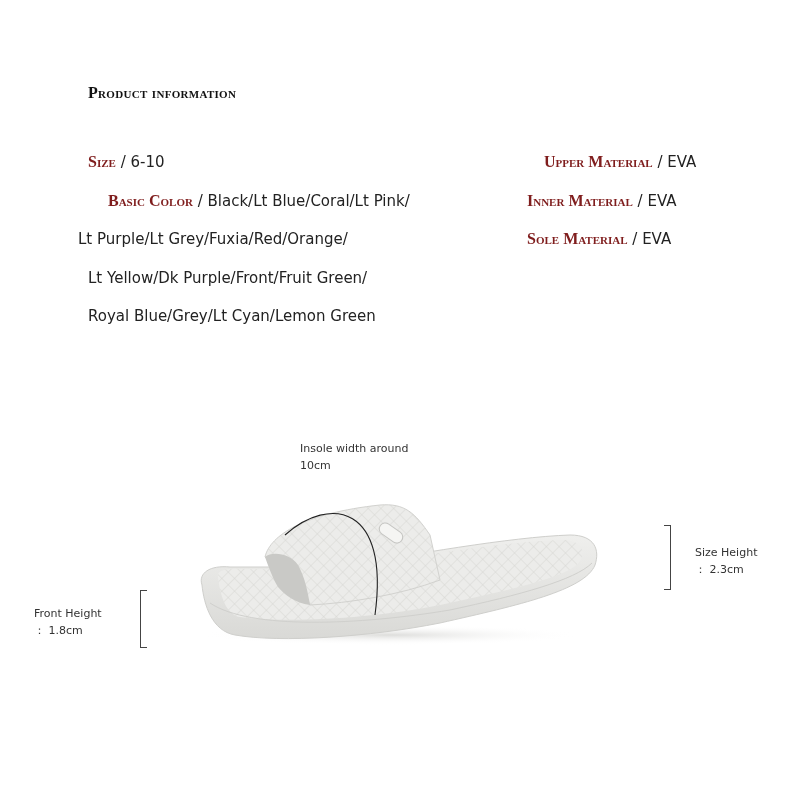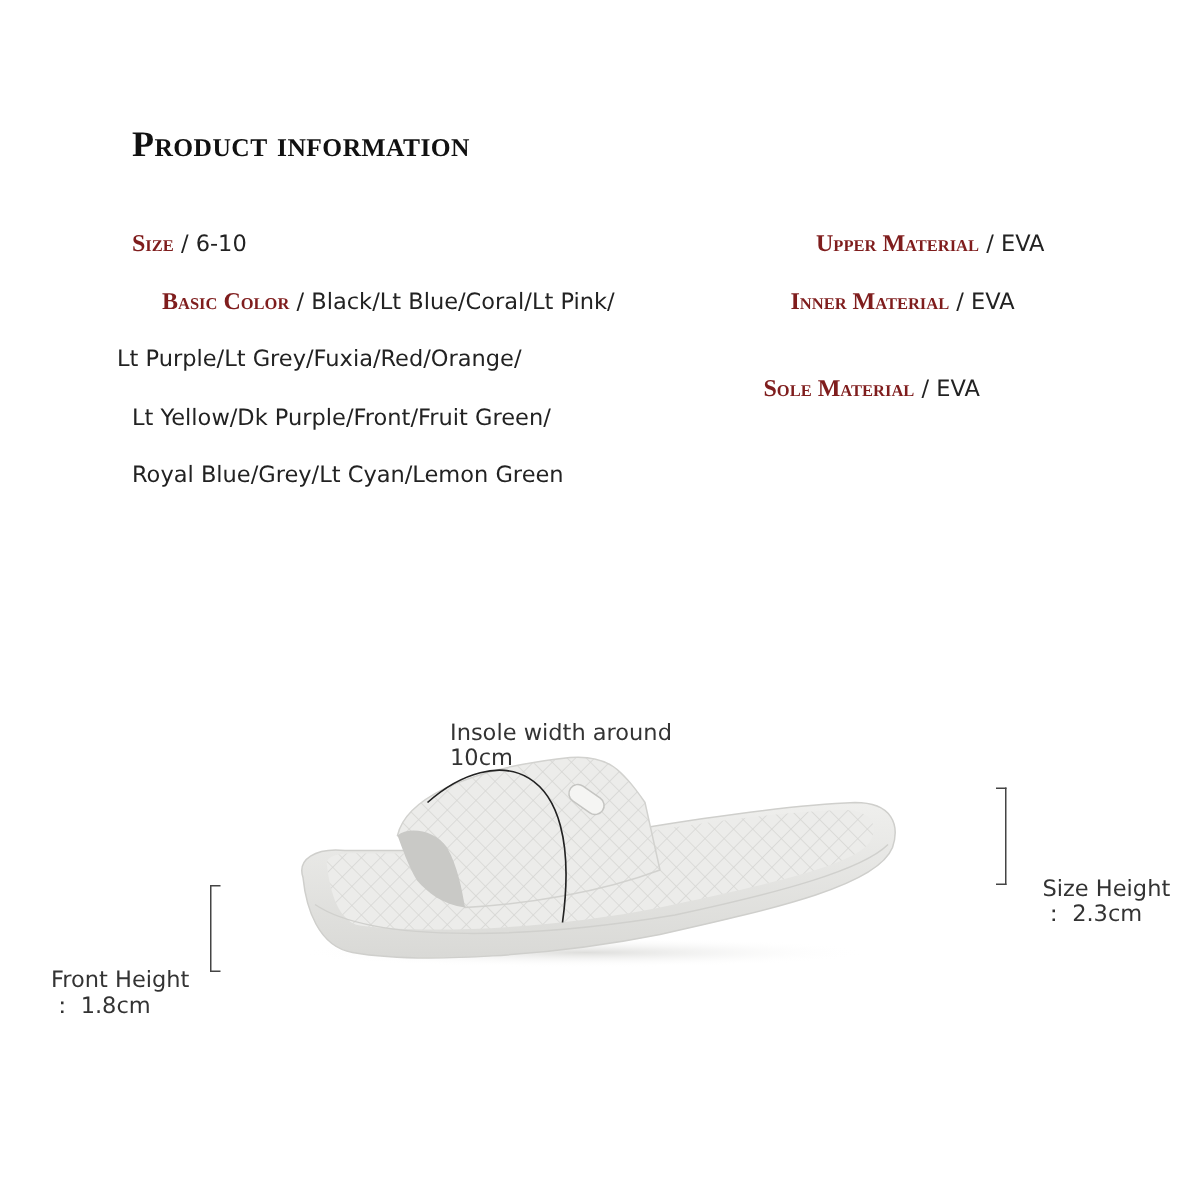--- a/index.html
+++ b/index.html
@@ -1,35 +1,35 @@
 <!DOCTYPE html>
 <html><head>
   <meta charset="utf-8">
   <style>
     html, body { margin: 0; padding: 0; background: #ffffff; }
     body { width: 800px; height: 800px; position: relative; overflow: hidden; color: #1a1a1a; }
     .title {
       position: absolute; left: 88px; top: 84px;
       font-family: "Liberation Serif", "DejaVu Serif", serif;
-      font-variant: small-caps; font-weight: bold; font-size: 24px;
+      font-variant: small-caps; font-weight: bold; font-size: 16px;
       letter-spacing: 0.3px; color: #111;
     }
     .spec-line {
       position: absolute;
       font-family: "DejaVu Sans", sans-serif; font-size: 15px; color: #222;
       white-space: nowrap; line-height: 20px;
     }
     .spec-label {
       font-family: "Liberation Serif", "DejaVu Serif", serif;
       font-variant: small-caps; font-weight: bold; font-size: 16px; color: #7f1d1d; text-align: center;
     }
     .annot {
       position: absolute;
-      font-family: "DejaVu Sans", sans-serif; font-size: 15px; color: #333;
-      line-height: 17px; white-space: nowrap; margin-top: 40px;
+      font-family: "DejaVu Sans", sans-serif; font-size: 11px; color: #333;
+      line-height: 17px; white-space: nowrap;
     }
     .bracket-left {
       position: absolute; border: 1px solid #444; border-right: none; width: 6px;
     }
     .bracket-right {
       position: absolute; border: 1px solid #444; border-left: none; width: 6px;
     }
     .product-image { position: absolute; left: 190px; top: 495px; width: 430px; height: 150px; }
   </style>
 </head>
@@ -46,21 +46,21 @@
 <div class="spec-line" style="left:78px; top:229px;">Lt Purple/Lt Grey/Fuxia/Red/Orange/</div>
 <div class="spec-line" style="left:88px; top:268px;">Lt Yellow/Dk Purple/Front/Fruit Green/</div>
 <div class="spec-line" style="left:88px; top:306px;">Royal Blue/Grey/Lt Cyan/Lemon Green</div>
 
 <div class="spec-line" style="left:544px; top:152px;">
   <span class="spec-label">Upper Material</span><span> / </span><span>EVA</span>
 </div>
 <div class="spec-line" style="left:527px; top:191px;">
   <span class="spec-label">Inner Material</span><span> / </span><span>EVA</span>
 </div>
-<div class="spec-line" style="left:509px; top:229px;margin-top:20px;">
+<div class="spec-line" style="left:527px; top:229px;">
   <span class="spec-label">Sole Material</span><span> / </span><span>EVA</span>
 </div>
 
 <div class="annot" style="left:300px; top:440px;">
   <div>Insole width around</div>
   <div>10cm</div>
 </div>
 
 <div class="annot" style="left:34px; top:605px;">
   <div>Front Height</div>

